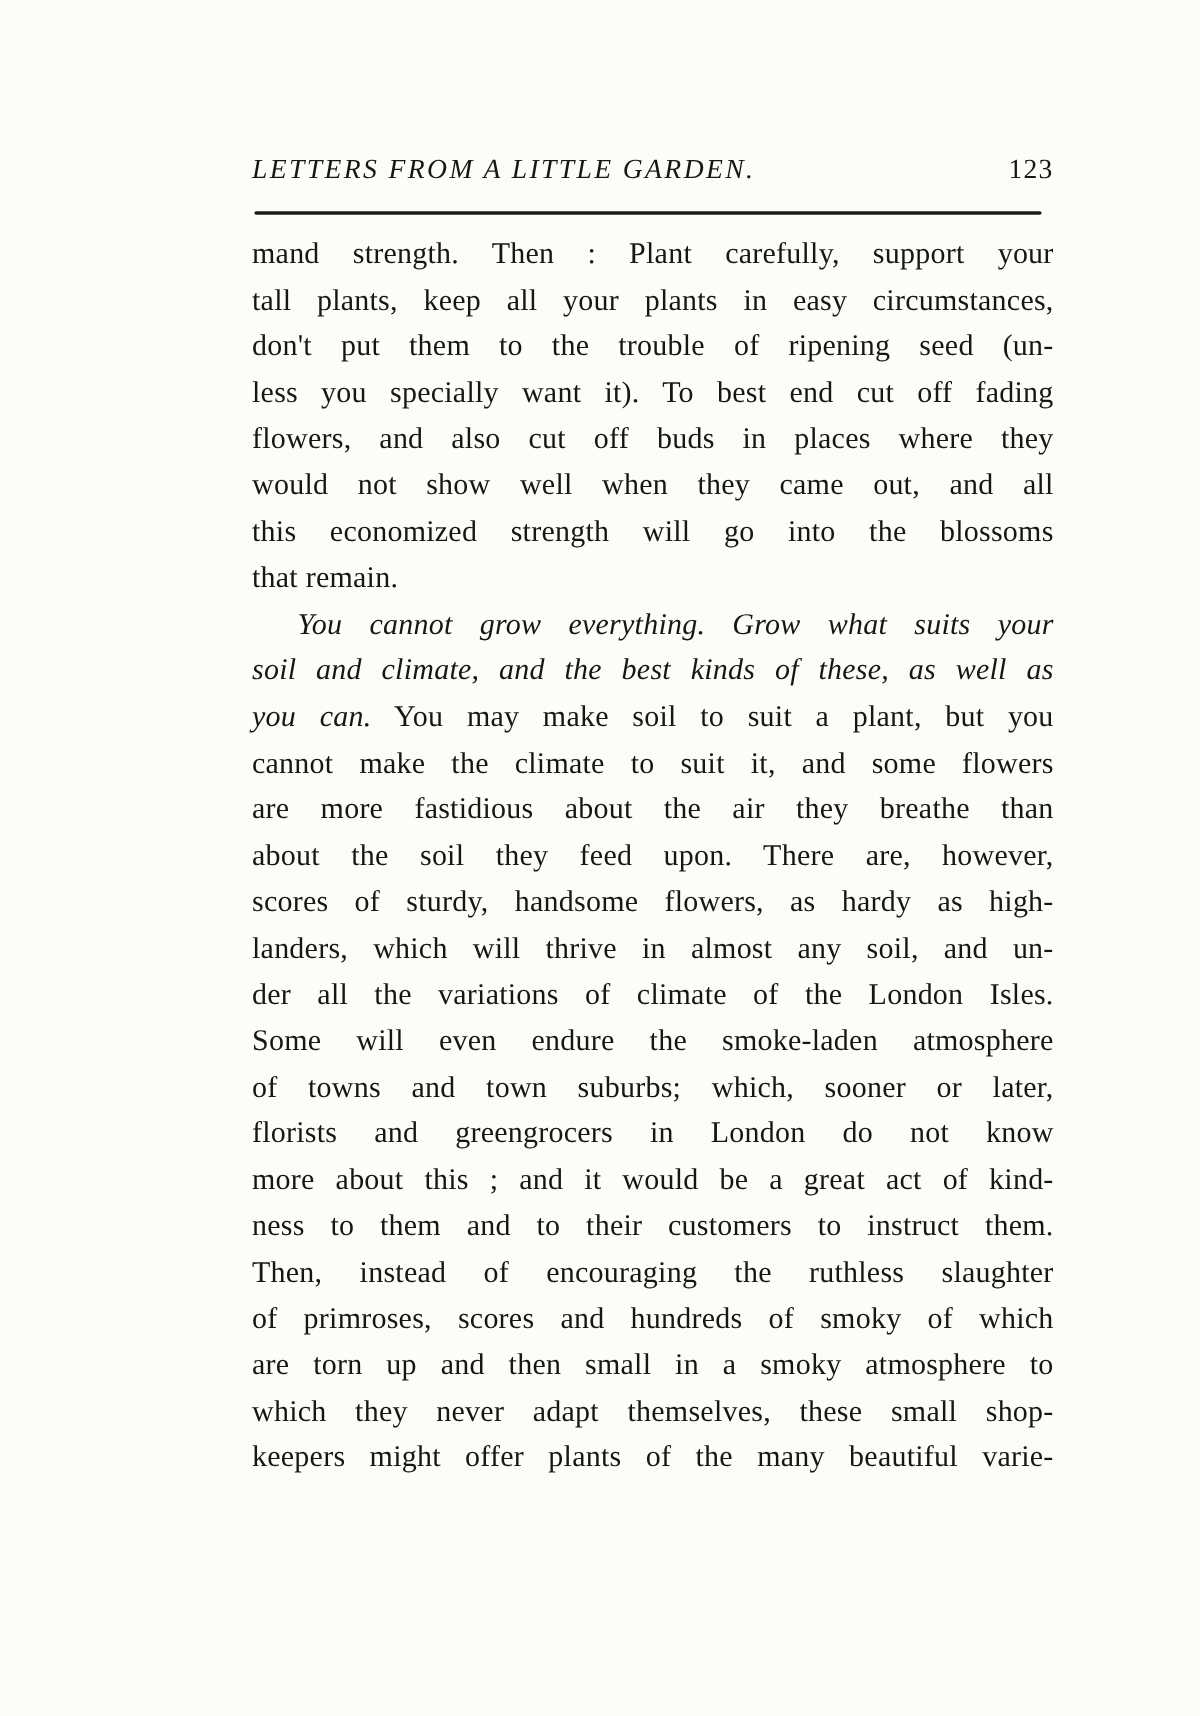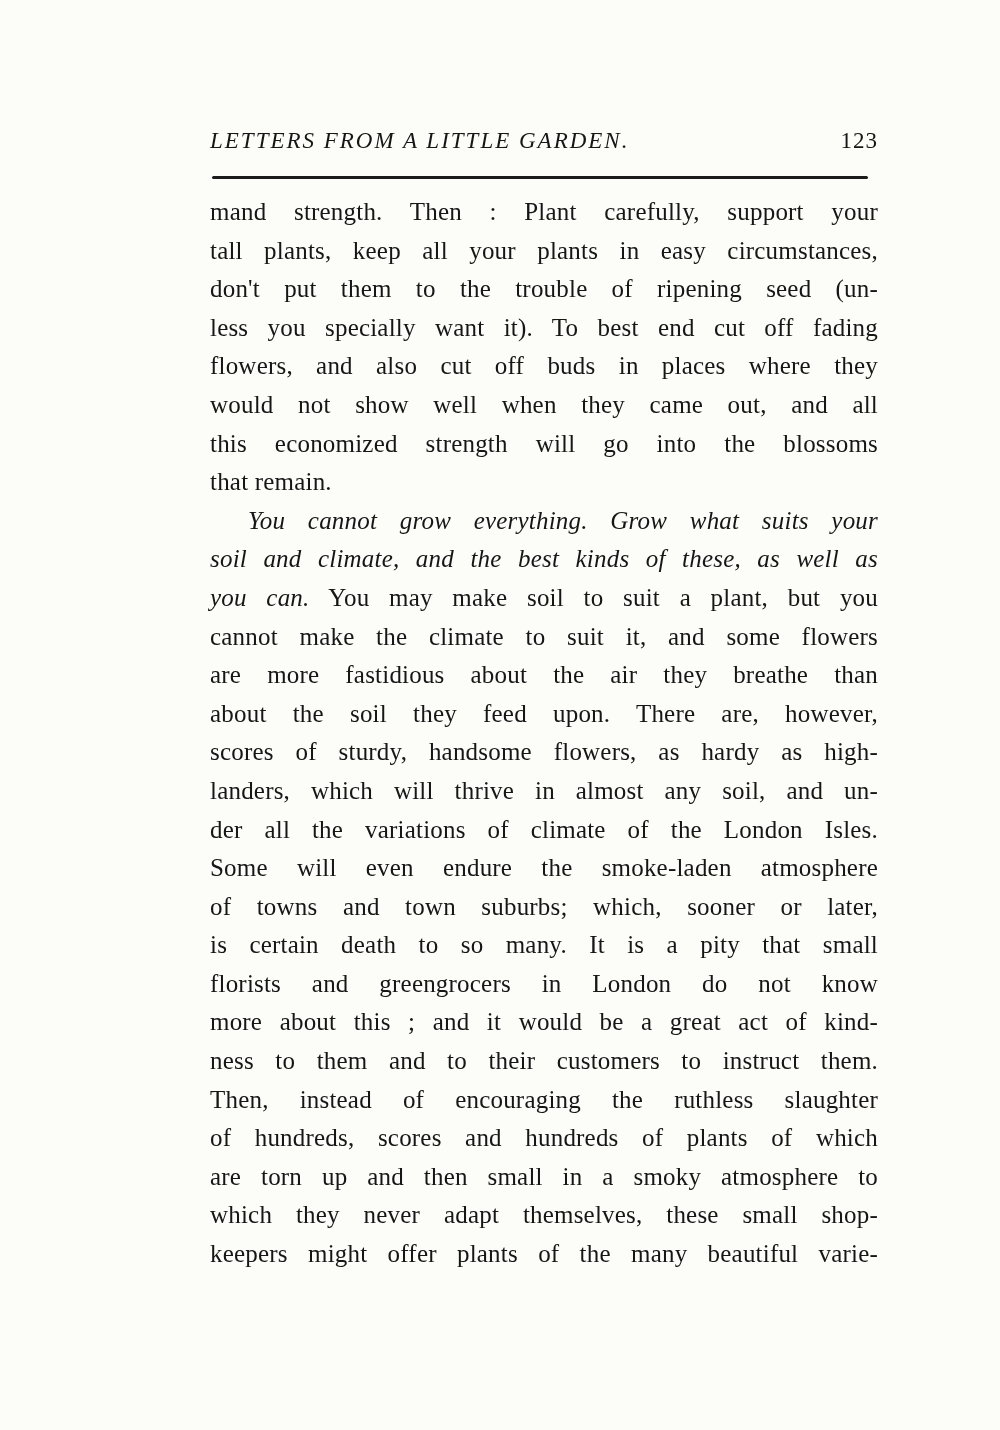--- a/index.html
+++ b/index.html
@@ -91,24 +91,23 @@
     <div class="line it">soil and climate, and the best kinds of these, as well as</div>
     <div class="line"><span class="it">you can.</span><span> You may make soil to suit a plant, but you</span></div>
     <div class="line">cannot make the climate to suit it, and some flowers</div>
     <div class="line">are more fastidious about the air they breathe than</div>
     <div class="line">about the soil they feed upon. There are, however,</div>
     <div class="line">scores of sturdy, handsome flowers, as hardy as high-</div>
     <div class="line">landers, which will thrive in almost any soil, and un-</div>
     <div class="line">der all the variations of climate of the London Isles.</div>
     <div class="line">Some will even endure the smoke-laden atmosphere</div>
     <div class="line">of towns and town suburbs; which, sooner or later,</div>
-    <div class="line">is certain death to so many. It is a pity that small</div>
     <div class="line">florists and greengrocers in London do not know</div>
     <div class="line">more about this ; and it would be a great act of kind-</div>
     <div class="line">ness to them and to their customers to instruct them.</div>
     <div class="line">Then, instead of encouraging the ruthless slaughter</div>
-    <div class="line">of hundreds, scores and hundreds of plants of which</div>
+    <div class="line">of primroses, scores and hundreds of smoky of which</div>
     <div class="line">are torn up and then small in a smoky atmosphere to</div>
     <div class="line">which they never adapt themselves, these small shop-</div>
     <div class="line">keepers might offer plants of the many beautiful varie-</div>
   </div>
 
 </div>
 
 </body></html>

